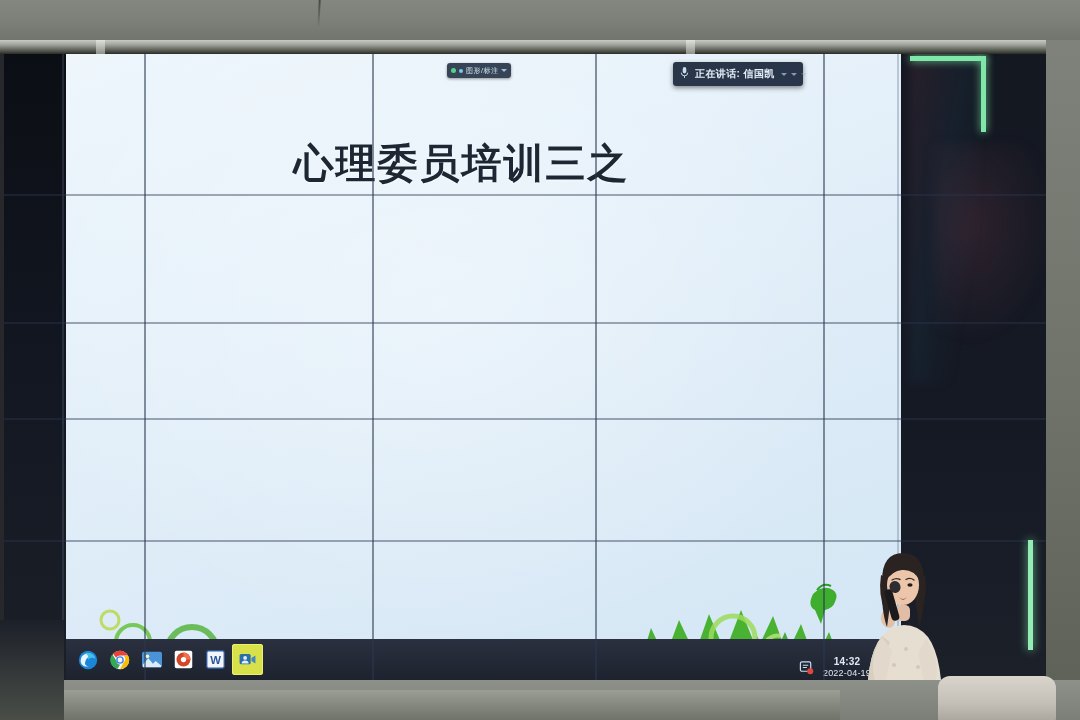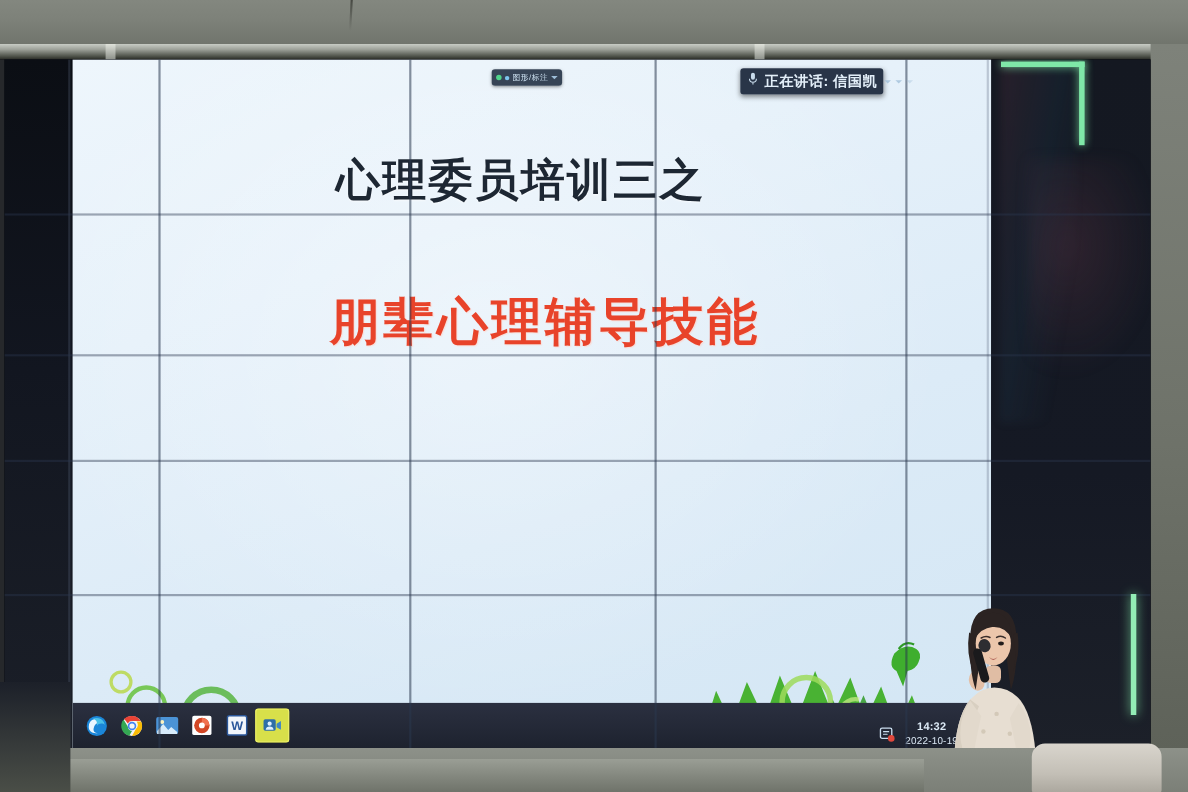--- a/index.html
+++ b/index.html
@@ -98,21 +98,21 @@
 
   
   .bezel-v{ position:absolute; top:0; width:2px; height:626px;
             background:rgba(42,56,78,.55); }
   .bezel-h{ position:absolute; left:0; width:1042px; height:2px;
             background:rgba(42,56,78,.42); }
   .bezel-v.dim{ background:rgba(90,104,126,.30); }
 
   
   .txt{
-    position:absolute; left:12px; width:835px; text-align:center;
+    position:absolute; left:0; width:835px; text-align:center;
     font-family:"Liberation Sans","DejaVu Sans",sans-serif;
     font-weight:bold; letter-spacing:2px; white-space:nowrap;
   }
   .title-line1{
     top:82px; font-size:40px; color:#1d2733;
     text-shadow:0 1px 2px rgba(255,255,255,.7);
     padding-right:44px;
   }
   .title-line2{
     top:208px; font-size:46px; color:#e8432a; letter-spacing:3px;
@@ -144,21 +144,21 @@
   }
 
   .speaker-bar{
     position:absolute; left:673px; top:62px; width:130px; height:24px;
     background:rgba(20,32,52,.90); border-radius:3px;
     display:flex; align-items:center; gap:6px; padding:0 7px;
     box-shadow:0 2px 5px rgba(0,0,0,.45);
   }
   .speaker-bar .mic{ flex:0 0 auto; }
   .speaker-bar .sp-label{
-    font-size:13px; color:#e2eef8; letter-spacing:.4px; white-space:nowrap;
+    font-size:10px; color:#e2eef8; letter-spacing:.4px; white-space:nowrap;
     font-weight:bold;
   }
   .sp-icons{ margin-left:auto; display:flex; gap:4px; align-items:center; opacity:.75; }
 
   
   .taskbar{
     position:absolute; left:62px; top:585px; width:835px; height:41px;
     background:linear-gradient(180deg,#2b3040 0%,#232836 60%,#1d222e 100%);
     display:flex; align-items:center; padding-left:6px; gap:1px;
   }
@@ -245,21 +245,20 @@
         <circle cx="128" cy="72" r="22" fill="none" stroke="#9ddb5c" stroke-width="5" opacity=".85"></circle>
         <circle cx="150" cy="96" r="14" fill="none" stroke="#c7e97f" stroke-width="4" opacity=".8"></circle>
         <circle cx="98" cy="90" r="9" fill="none" stroke="#b5e06a" stroke-width="3" opacity=".7"></circle>
         <path d="M176 70 a14 14 0 1 0 10 18" fill="none" stroke="#cdeE8a" stroke-width="4" opacity=".7"></path>
 
         <path d="M208 28 q10 -10 20 -4 q6 4 2 12 q-2 6 -10 8 l-4 14 l-6 -14 q-8 -4 -2 -16 Z" fill="#3fae2e"></path>
         <path d="M212 24 q6 -8 14 -4" stroke="#2f9a27" stroke-width="2" fill="none"></path>
       </svg>
 
       <div class="txt title-line1">心理委员培训三之</div>
-      <div class="txt title-line2">朋辈心理辅导技能</div>
 
       <div class="taskbar" style="left:0; width:835px;">
 
         <div class="tb-icon" title="Microsoft Edge">
           <svg width="22" height="22" viewBox="0 0 24 24">
             <circle cx="12" cy="12" r="10" fill="#1b86d8"></circle>
             <path d="M4 13a8 8 0 0 1 15-4c-4-2-9 0-10 5-1 3 1 5 4 5-5 1-9-2-9-6z" fill="#eaf6ff"></path>
             <path d="M12 4a8 8 0 0 1 8 7c-2-2-6-2-8 1 1-4-1-7-4-7 1-.7 2.5-1 4-1z" fill="#49c0e8"></path>
           </svg>
         </div>
@@ -312,21 +311,21 @@
         <div class="tray">
           <div class="tray-ico">
             <svg width="15" height="15" viewBox="0 0 16 16">
               <rect x="1.5" y="2" width="11" height="10" rx="1.6" fill="none" stroke="#c9dced" stroke-width="1.3"></rect>
               <path d="M4.5 5.5h5M4.5 8h3.5" stroke="#c9dced" stroke-width="1.1" stroke-linecap="round"></path>
               <circle cx="12" cy="12" r="3.2" fill="#e0483c"></circle>
             </svg>
           </div>
           <div class="tray-clock">
             <span class="t">14:32</span>
-            <span>2022-10-19</span>
+            <span>2022-04-19</span>
           </div>
           <div class="tray-ico">
             <svg width="15" height="15" viewBox="0 0 16 16">
               <path d="M1.6 2.4h12.8v8.2H7.6L4.6 13.4v-2.8H1.6z" fill="none" stroke="#cfe1f1" stroke-width="1.3" stroke-linejoin="round"></path>
             </svg>
           </div>
         </div>
       </div>
 
     </div>

